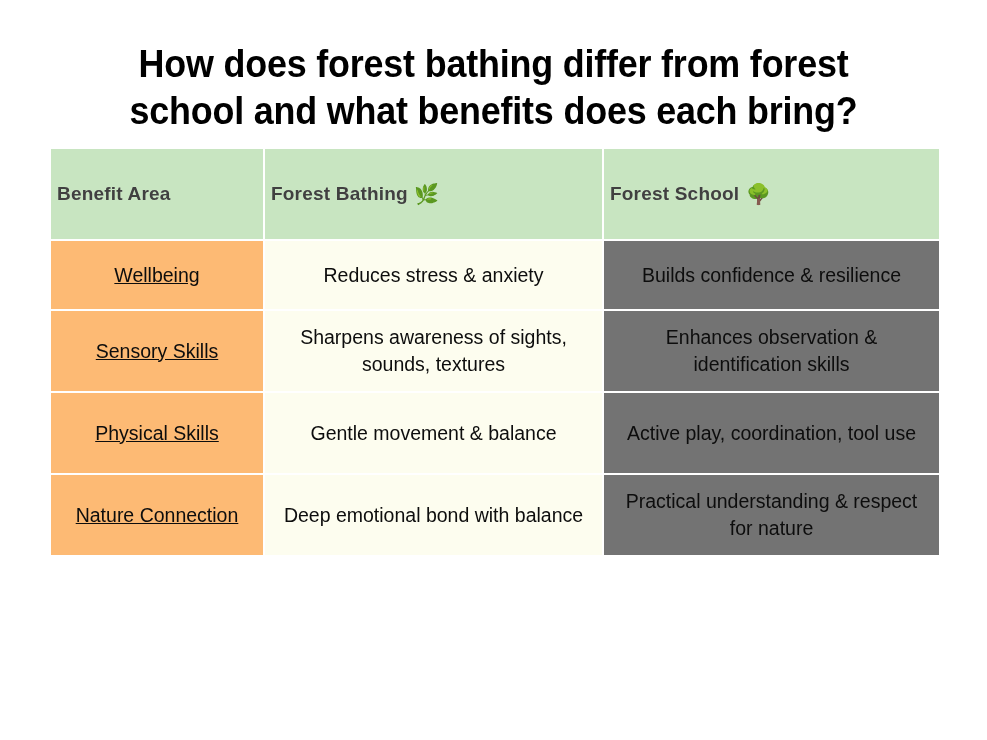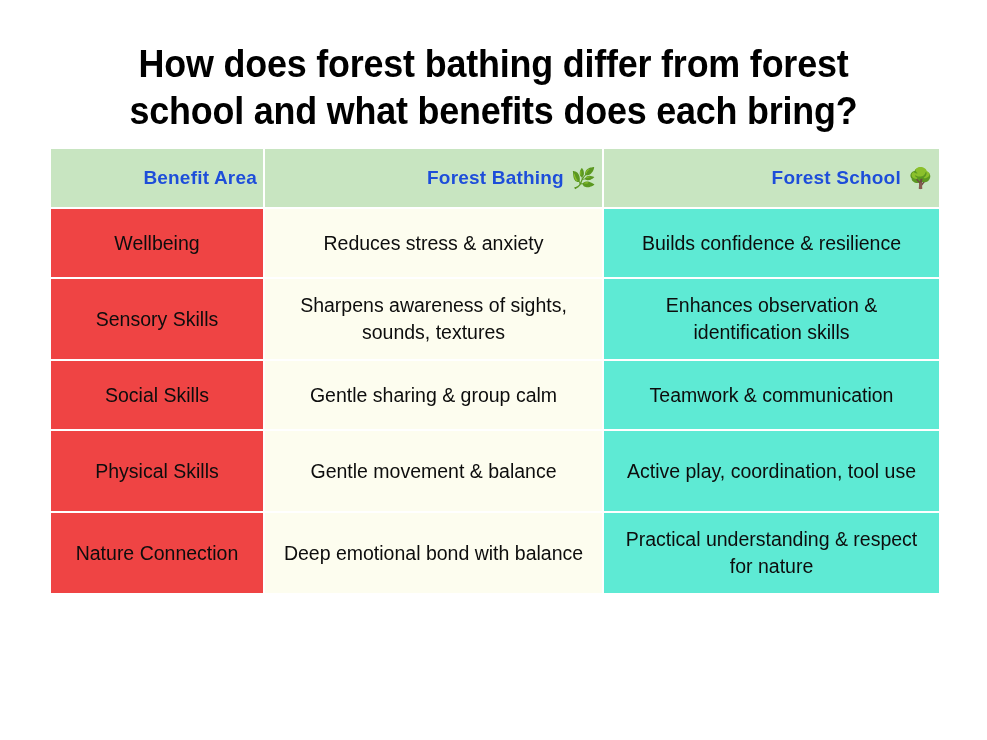--- a/index.html
+++ b/index.html
@@ -56,28 +56,28 @@
     table-layout: fixed;
   }
 
   #comparison-table col.col-benefit  { width: 212px; }
   #comparison-table col.col-bathing  { width: 337px; }
   #comparison-table col.col-school   { width: 335px; }
 
   
   #comparison-table thead th {
     background: #c8e5c1;
-    color: #1d4ed8;
+    color: #404040;
     font-family: "Liberation Sans Narrow", "Liberation Sans", "DejaVu Sans Condensed", sans-serif;
     font-weight: bold;
     font-size: 19px;
     height: 54px;
     vertical-align: middle;
-    text-align: right;
-    padding: 2px 6px;
+    text-align: left;
+    padding: 18px 6px;
     border: 0;
     letter-spacing: 0.2px;
     text-shadow: 0 0 1px rgba(255,255,255,0.35);
   }
   #comparison-table thead th .hdr-inner {
     display: inline-flex;
     align-items: center;
     justify-content: center;
     gap: 7px;
     white-space: nowrap;
@@ -96,27 +96,28 @@
     font-weight: normal;
     font-size: 19.5px;
     line-height: 27px;
     color: #0d0d0d;
     text-align: center;
     vertical-align: middle;
     padding: 9px 12px;
     border: 0;
   }
   #comparison-table tbody td.cell-benefit {
-    background: #ef4444;
+    background: #fdba74;
+    text-decoration: underline;
   }
   #comparison-table tbody td.cell-bathing {
     background: #fdfdef;
   }
   #comparison-table tbody td.cell-school {
-    background: #5eead4;
+    background: #737373;
   }
   #comparison-table tbody tr.row-tall td { height: 62px; }
   #comparison-table tbody tr.row-short td { height: 50px; }
 
   .cell-text { display: block; }
 </style>
 </head>
 <body>
 
 <div id="slide">
@@ -173,31 +174,20 @@
           <span class="cell-text">Sensory Skills</span>
         </td>
         <td class="cell-bathing">
           <span class="cell-text">Sharpens awareness of sights, sounds, textures</span>
         </td>
         <td class="cell-school">
           <span class="cell-text">Enhances observation &amp; identification skills</span>
         </td>
       </tr>
 
-      <tr class="row-short">
-        <td class="cell-benefit">
-          <span class="cell-text">Social Skills</span>
-        </td>
-        <td class="cell-bathing">
-          <span class="cell-text">Gentle sharing &amp; group calm</span>
-        </td>
-        <td class="cell-school">
-          <span class="cell-text">Teamwork &amp; communication</span>
-        </td>
-      </tr>
 
       <tr class="row-tall">
         <td class="cell-benefit">
           <span class="cell-text">Physical Skills</span>
         </td>
         <td class="cell-bathing">
           <span class="cell-text">Gentle movement &amp; balance</span>
         </td>
         <td class="cell-school">
           <span class="cell-text">Active play, coordination, tool use</span>

